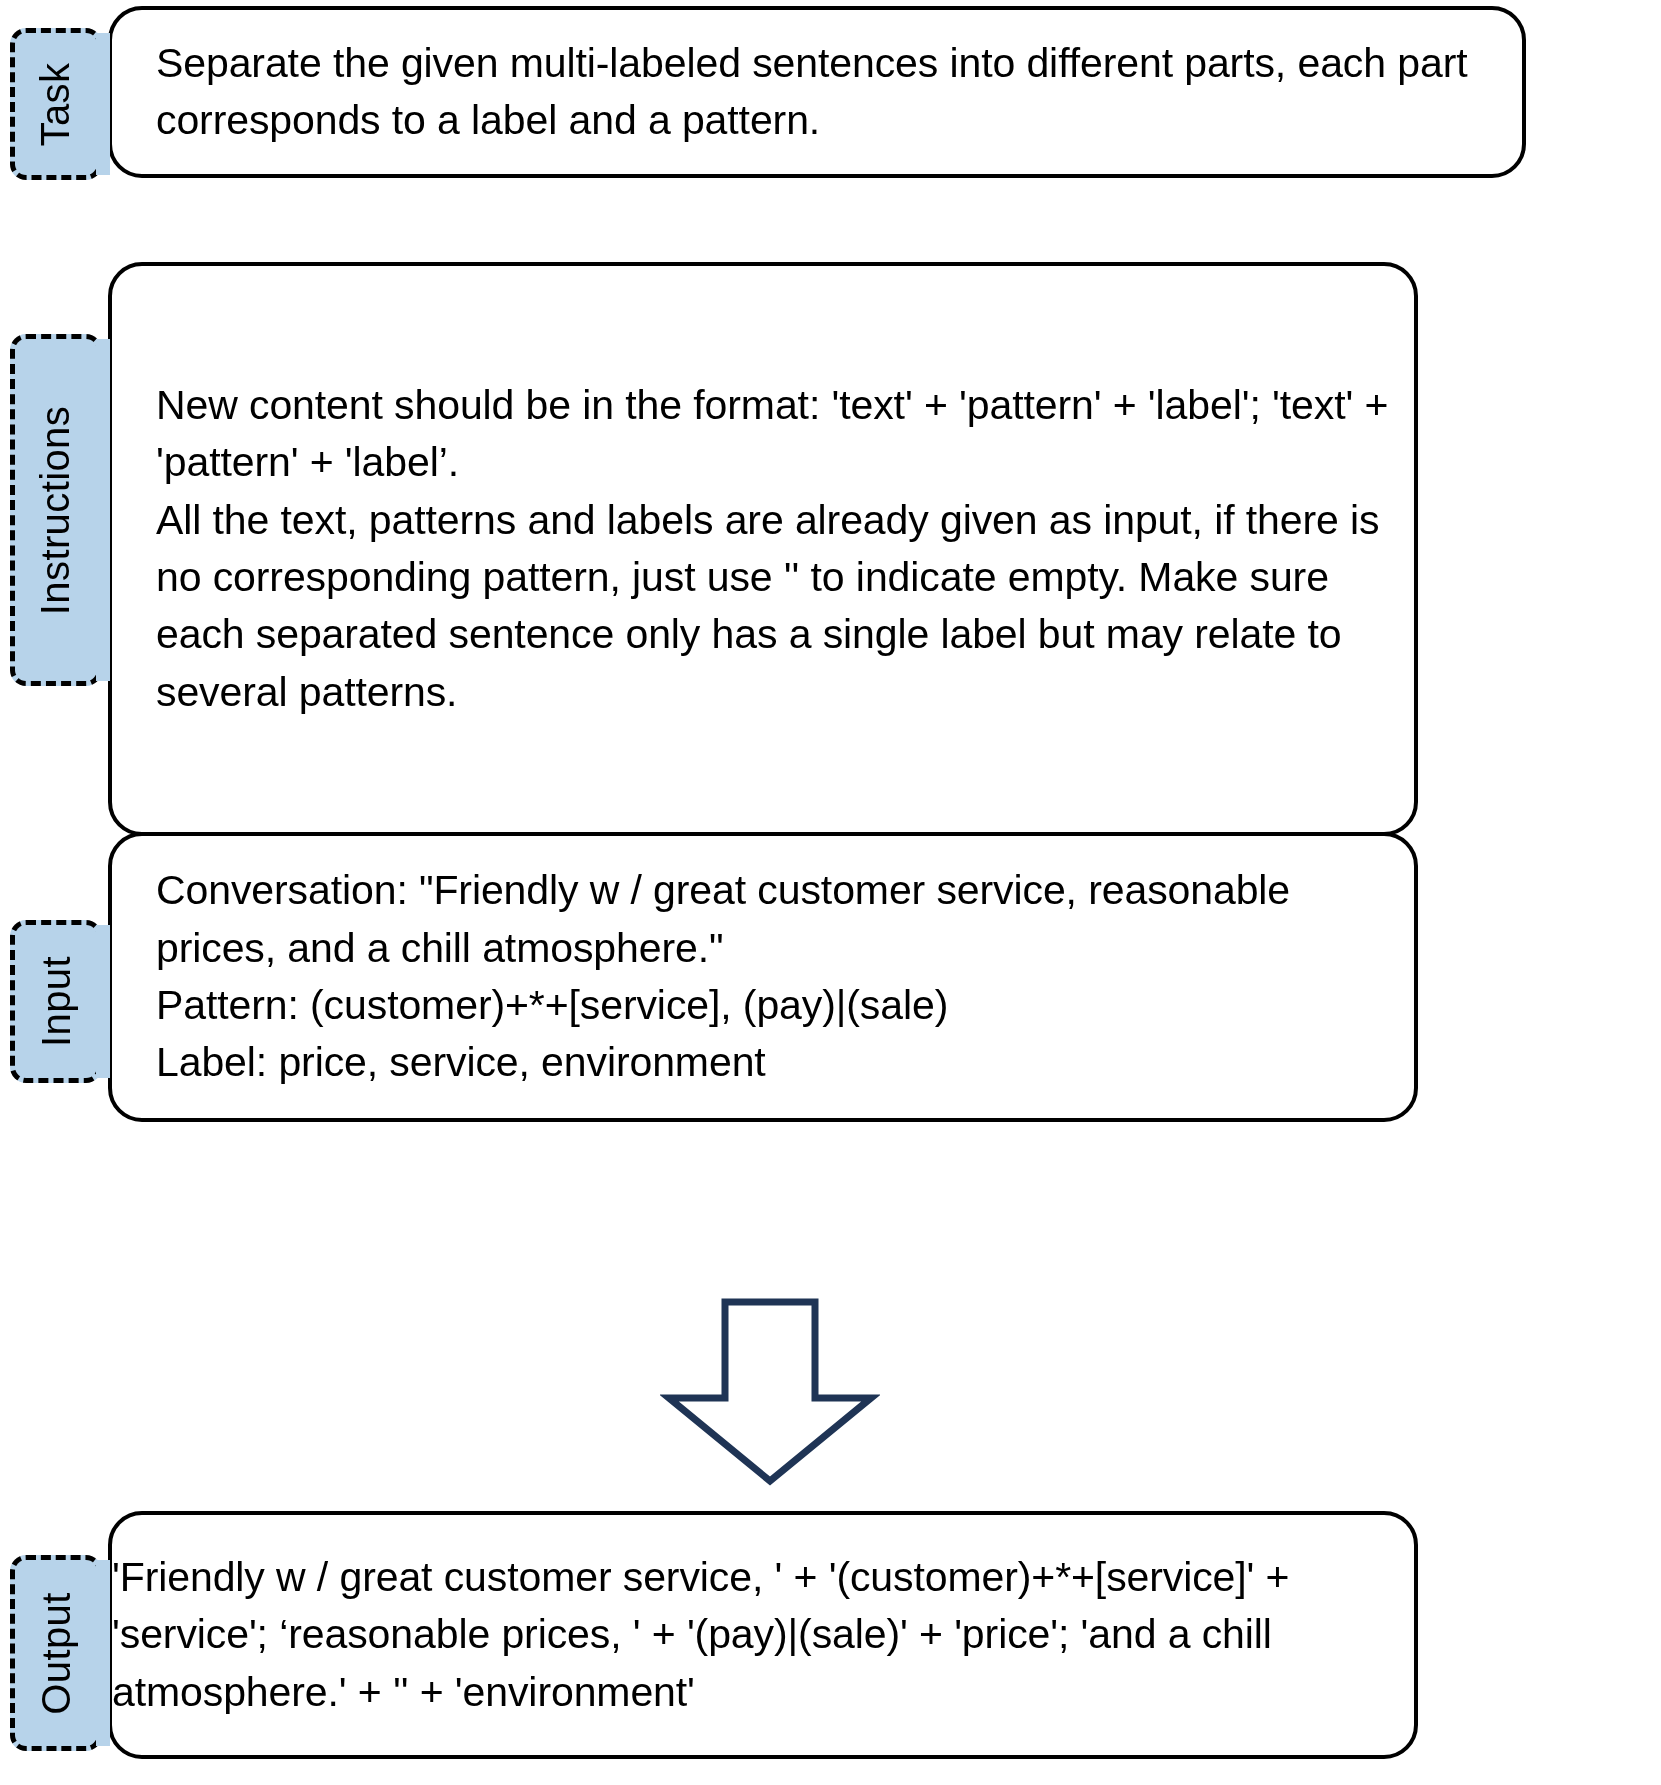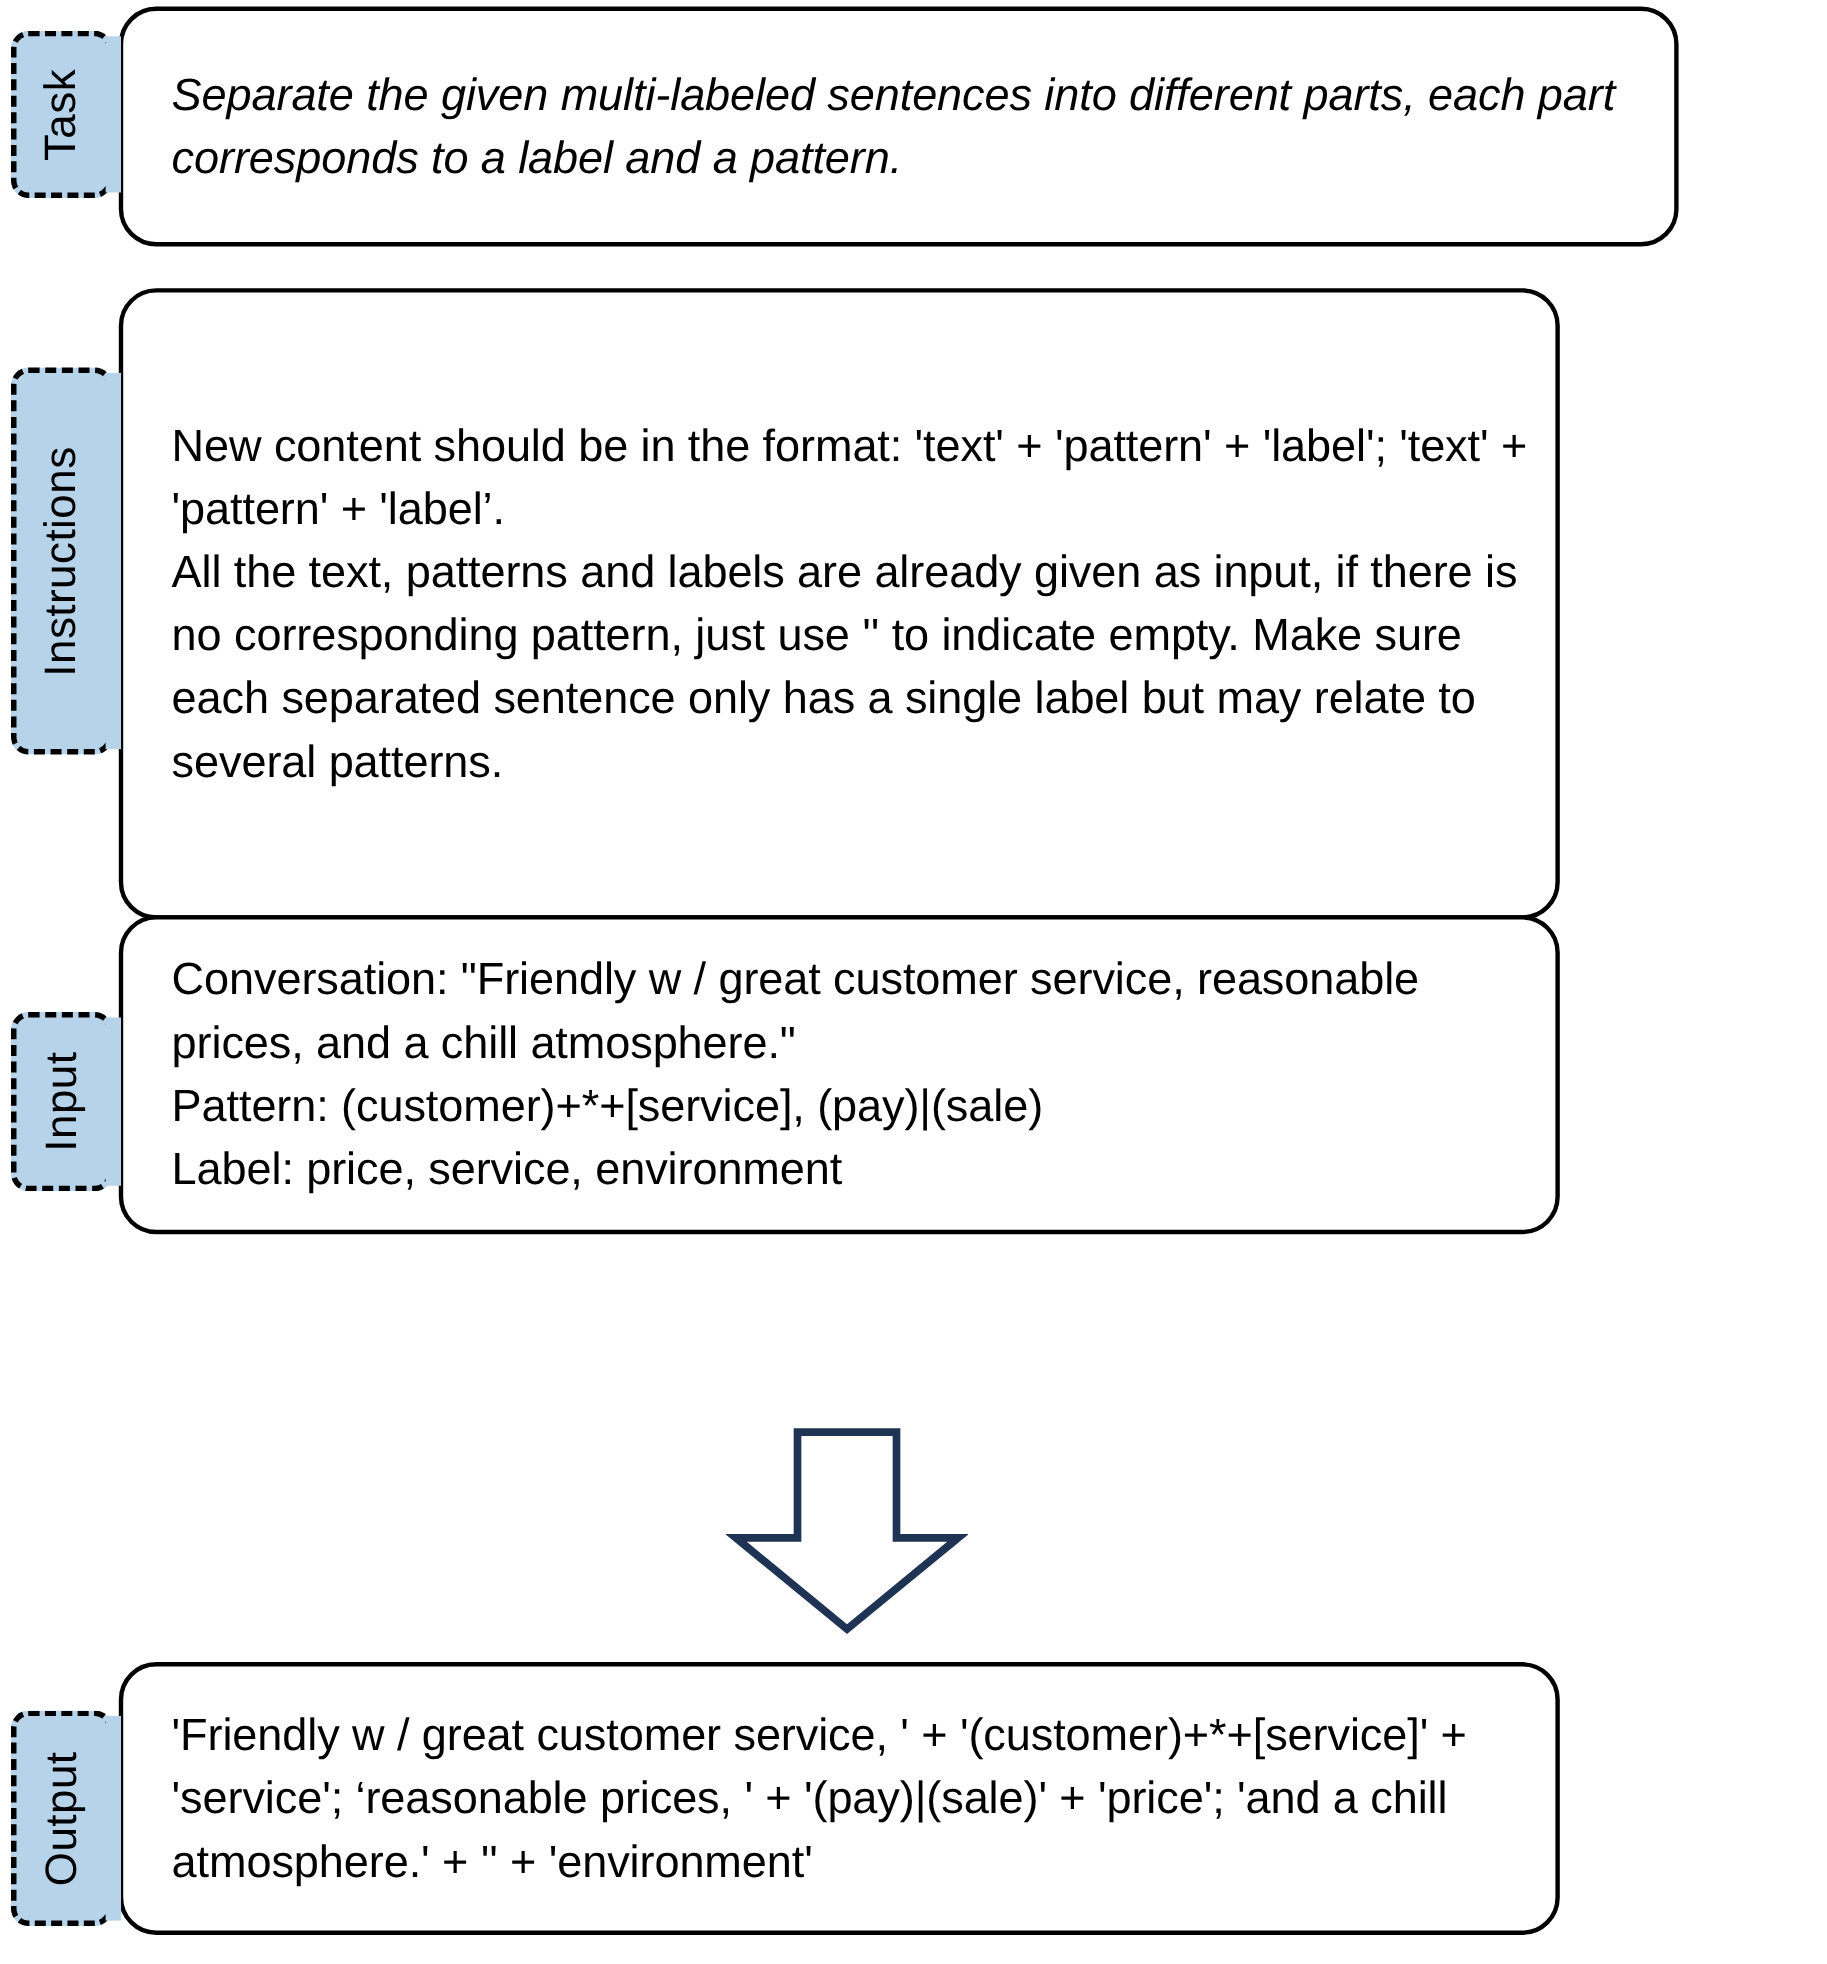--- a/index.html
+++ b/index.html
@@ -63,21 +63,21 @@
 
   
   .arrow-wrap {
     position: absolute;
     z-index: 2;
   }
 </style>
 </head>
 <body>
 
-<div class="panel" style="left:108px; top:6px; width:1418px; height:218px;font-style:italic;">
+<div class="panel" style="left:108px; top:6px; width:1418px; height:172px;">
   <div class="panel-text" style="margin-left:44px; margin-right:34px;">Separate the given multi-labeled sentences into different parts, each part corresponds to a label and a pattern.</div>
 </div>
 <div class="tab" style="left:10px; top:28px; width:92px; height:152px;">
   <span class="tab-label">Task</span>
 </div>
 <div class="tab-notch" style="left:96px; top:33px; width:14px; height:142px;"></div>
 
 <div class="panel" style="left:108px; top:262px; width:1310px; height:574px;">
   <div class="panel-text" style="margin-left:44px; margin-right:24px;">New content should be in the format: 'text' + 'pattern' + 'label'; 'text' + 'pattern' + 'label’.
 All the text, patterns and labels are already given as input, if there is no corresponding pattern, just use '' to indicate empty. Make sure each separated sentence only has a single label but may relate to several patterns.</div>
@@ -97,18 +97,18 @@
 </div>
 <div class="tab-notch" style="left:96px; top:925px; width:14px; height:153px;"></div>
 
 <div class="arrow-wrap" style="left:660px; top:1298px; width:220px; height:188px;">
   <svg width="220" height="188" viewBox="0 0 220 188" xmlns="http://www.w3.org/2000/svg">
     <polygon points="65,4 155,4 155,100 211,100 110,183 9,100 65,100" fill="#ffffff" stroke="#1f3455" stroke-width="7" stroke-linejoin="miter"></polygon>
   </svg>
 </div>
 
 <div class="panel" style="left:108px; top:1511px; width:1310px; height:248px;">
-  <div class="panel-text" style="margin-left:44px; margin-right:24px;">'Friendly w / great customer service, ' + '(customer)+*+[service]' + 'service'; ‘reasonable prices, ' + '(pay)|(sale)' + 'price'; 'and a chill atmosphere.' + '' + 'environment'</div>
+  <div class="panel-text" style="margin-right:24px;">'Friendly w / great customer service, ' + '(customer)+*+[service]' + 'service'; ‘reasonable prices, ' + '(pay)|(sale)' + 'price'; 'and a chill atmosphere.' + '' + 'environment'</div>
 </div>
 <div class="tab" style="left:10px; top:1555px; width:92px; height:196px;">
   <span class="tab-label">Output</span>
 </div>
 <div class="tab-notch" style="left:96px; top:1560px; width:14px; height:186px;"></div>
 
 </body></html>

